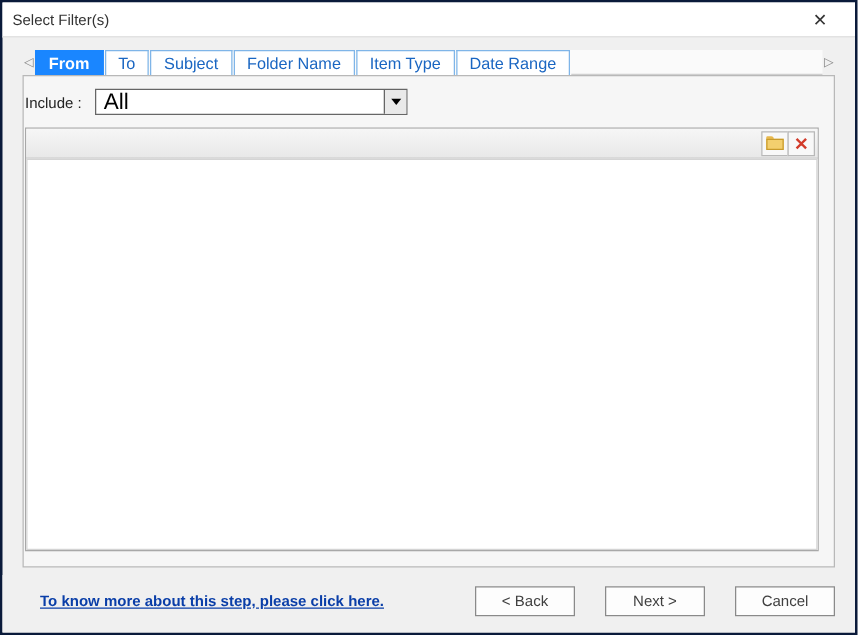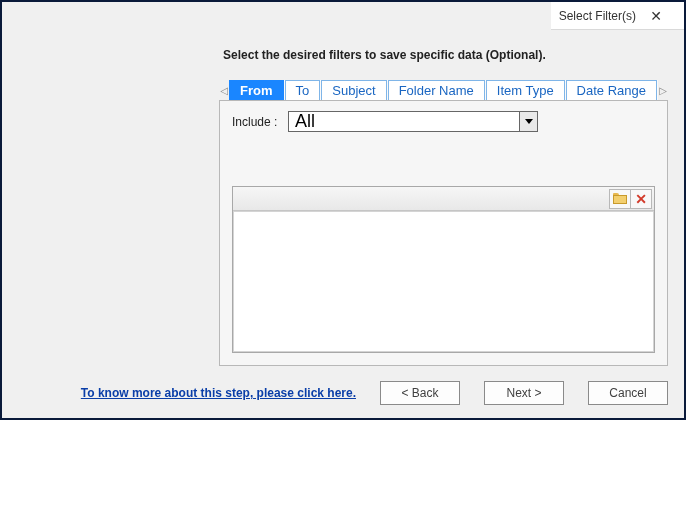--- a/index.html
+++ b/index.html
@@ -4,27 +4,26 @@
 <style>
   * { box-sizing: border-box; }
   html, body { margin: 0; padding: 0; }
   body {
     font-family: "Segoe UI", Tahoma, Arial, sans-serif;
     font-size: 12px;
     background: #fff;
   }
   .window {
     width: 686px;
-    height: 420px;
+    height: 508px;
     border: 2px solid #0a1a3a;
     background: #f0f0f0;
     position: relative;
     display: flex;
     flex-direction: column;
-    align-items: flex-end;
   }
   .titlebar {
     height: 28px;
     background: #fff;
     border-bottom: 1px solid #d9d9d9;
     display: flex;
     align-items: center;
     padding: 0 8px;
   }
   .titlebar .title {
@@ -93,24 +92,23 @@
   }
   .tabstrip-fill {
     flex: 1;
     border-bottom: 1px solid #cfcfcf;
   }
   .panel {
     border: 1px solid #b8b8b8;
     background: #f6f6f6;
     margin: 0 2px;
     flex: 1;
-    padding: 10px 12px 12px 12px;
+    padding: 10px 12px 12px 1px;
     display: flex;
     flex-direction: column;
-    gap: 44px;
   }
   .include-row {
     display: flex;
     align-items: center;
     margin-bottom: 10px;
   }
   .include-label {
     width: 56px;
     color: #222;
   }
@@ -245,21 +243,20 @@
 
   <div class="titlebar">
     <div class="title">Select Filter(s)</div>
     <div class="close">
       <span>✕</span>
     </div>
   </div>
 
   <div class="content">
 
-    <div class="instruction">Select the desired filters to save specific data (Optional).</div>
 
     <div class="tabrow-wrap">
       <div class="scroll-tri">◁</div>
       <div class="tabrow">
         <div class="tab active">
           <span>From</span>
         </div>
         <div class="tab">
           <span>To</span>
         </div>

